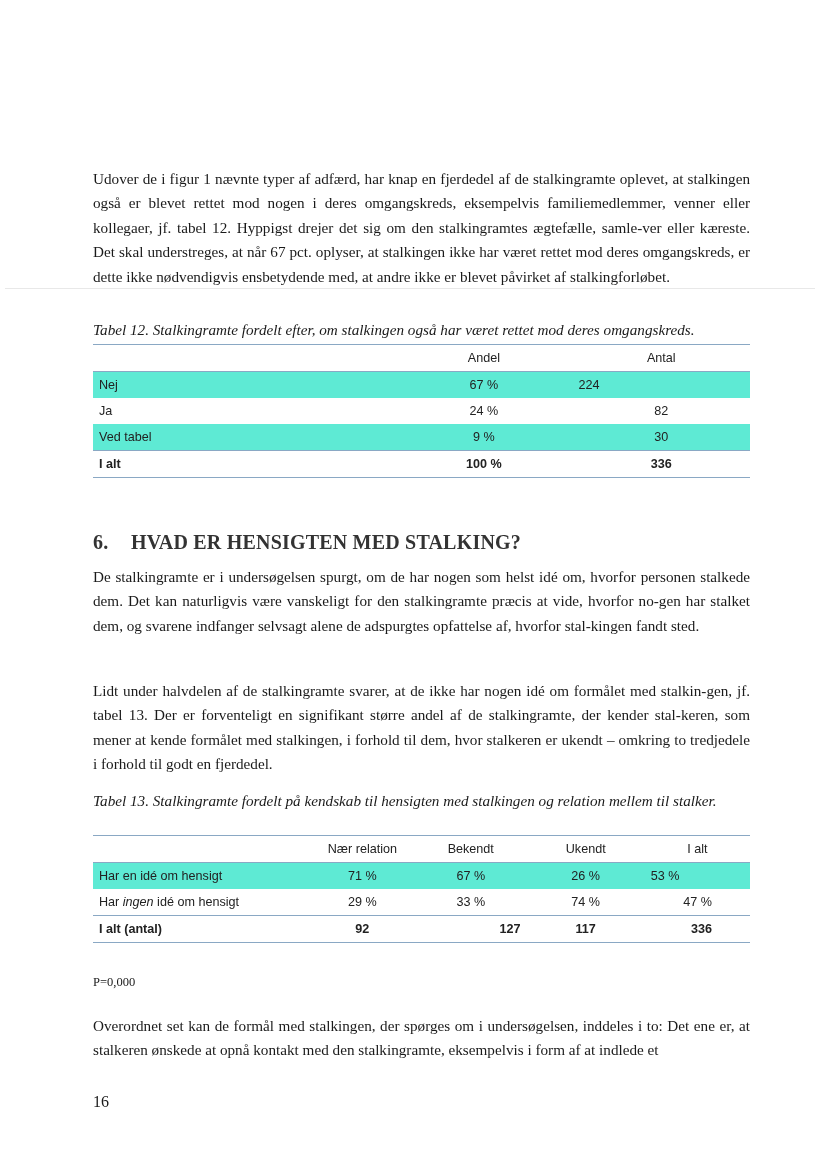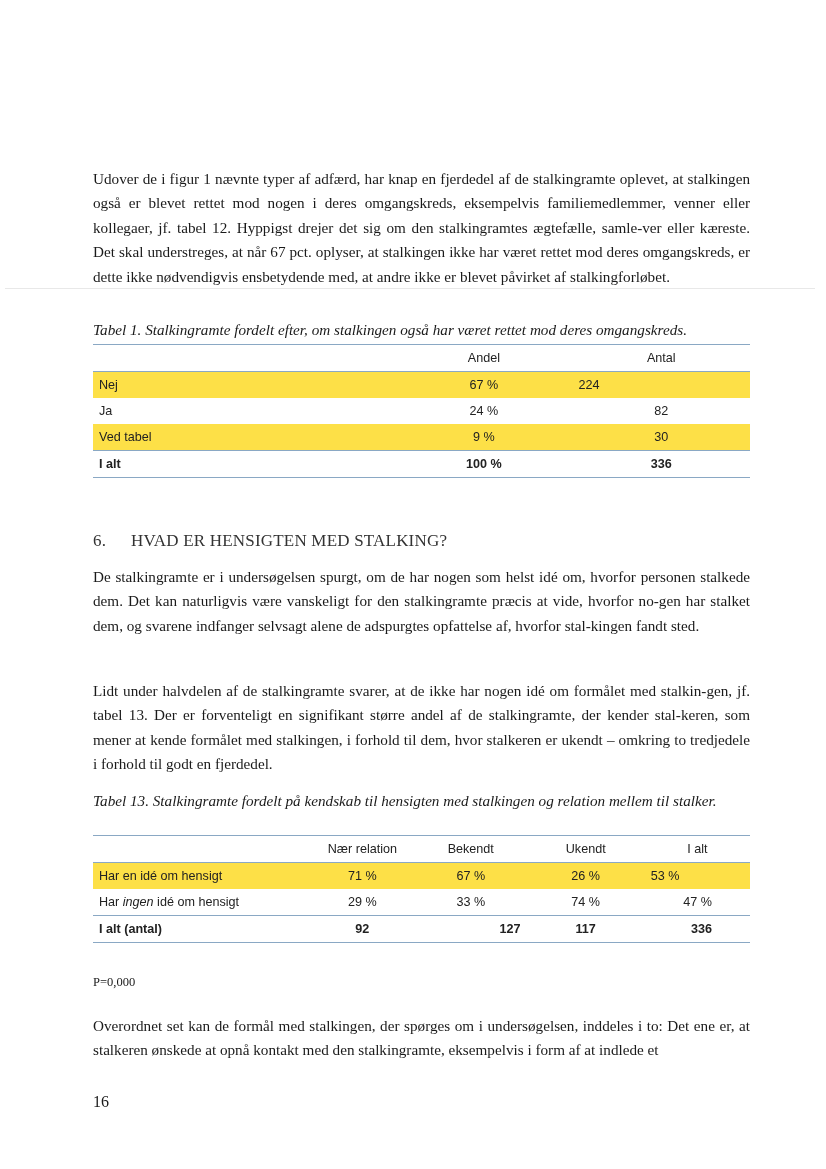--- a/index.html
+++ b/index.html
@@ -10,50 +10,50 @@
   .para {
     position: absolute; left: 93px; width: 657px;
     font-size: 15.2px; line-height: 24.4px; text-align: justify;
   }
   .caption {
     position: absolute; left: 93px; width: 657px;
     font-size: 15.2px; line-height: 24px; font-style: italic; text-align: justify;
   }
   .heading {
     position: absolute; left: 93px; top: 531px;
-    font-size: 17px; font-weight: normal; color: #333; letter-spacing: 0.2px;
+    font-size: 20px; font-weight: bold; color: #333; letter-spacing: 0.2px;
   }
   .heading .num { display: inline-block; width: 38px; }
   .scanline {
     position: absolute; left: 5px; width: 810px; top: 288px; height: 1px; background: #e8e8e8;
   }
   table.tbl {
     position: absolute; left: 93px; width: 657px; border-collapse: collapse;
     font-family: "Liberation Sans", sans-serif; font-size: 12.6px; color: #222;
   }
   table.tbl td, table.tbl th { padding: 0 6px; height: 26px; vertical-align: middle; }
   table.tbl th { font-weight: normal; text-align: center; }
   table.tbl .rl { text-align: left; }
-  table.tbl tr.shade td { background: #fde047; }
+  table.tbl tr.shade td { background: #5eead4; }
   table.tbl tr.line-top td, table.tbl tr.line-top th { border-top: 1.5px solid #8aa8c4; }
   table.tbl tr.line-bottom td { border-bottom: 1.5px solid #8aa8c4; }
   table.tbl tr.bold td { font-weight: bold; }
   .note {
     position: absolute; left: 93px; top: 975px; font-size: 12.5px;
   }
   .pagenum { position: absolute; left: 93px; top: 1093px; font-size: 16px; }
 </style>
 </head>
 <body>
 
 <div class="para" style="top:167px;">Udover de i figur 1 nævnte typer af adfærd, har knap en fjerdedel af de stalkingramte oplevet, at stalkingen også er blevet rettet mod nogen i deres omgangskreds, eksempelvis familiemedlemmer, venner eller kollegaer, jf. tabel 12. Hyppigst drejer det sig om den stalkingramtes ægtefælle, samle-ver eller kæreste. Det skal understreges, at når 67 pct. oplyser, at stalkingen ikke har været rettet mod deres omgangskreds, er dette ikke nødvendigvis ensbetydende med, at andre ikke er blevet påvirket af stalkingforløbet.</div>
 
 <div class="scanline"></div>
 
-<div class="caption" style="top:318px;">Tabel 1. Stalkingramte fordelt efter, om stalkingen også har været rettet mod deres omgangskreds.</div>
+<div class="caption" style="top:318px;">Tabel 12. Stalkingramte fordelt efter, om stalkingen også har været rettet mod deres omgangskreds.</div>
 
 <table class="tbl" style="top:344px;">
   <tbody>
       <tr class="line-top">
     <th style="width:46%"></th>
     <th style="width:27%">Andel</th>
     <th>Antal</th>
   </tr>
   <tr class="shade line-top">
     <td class="rl">Nej</td>

